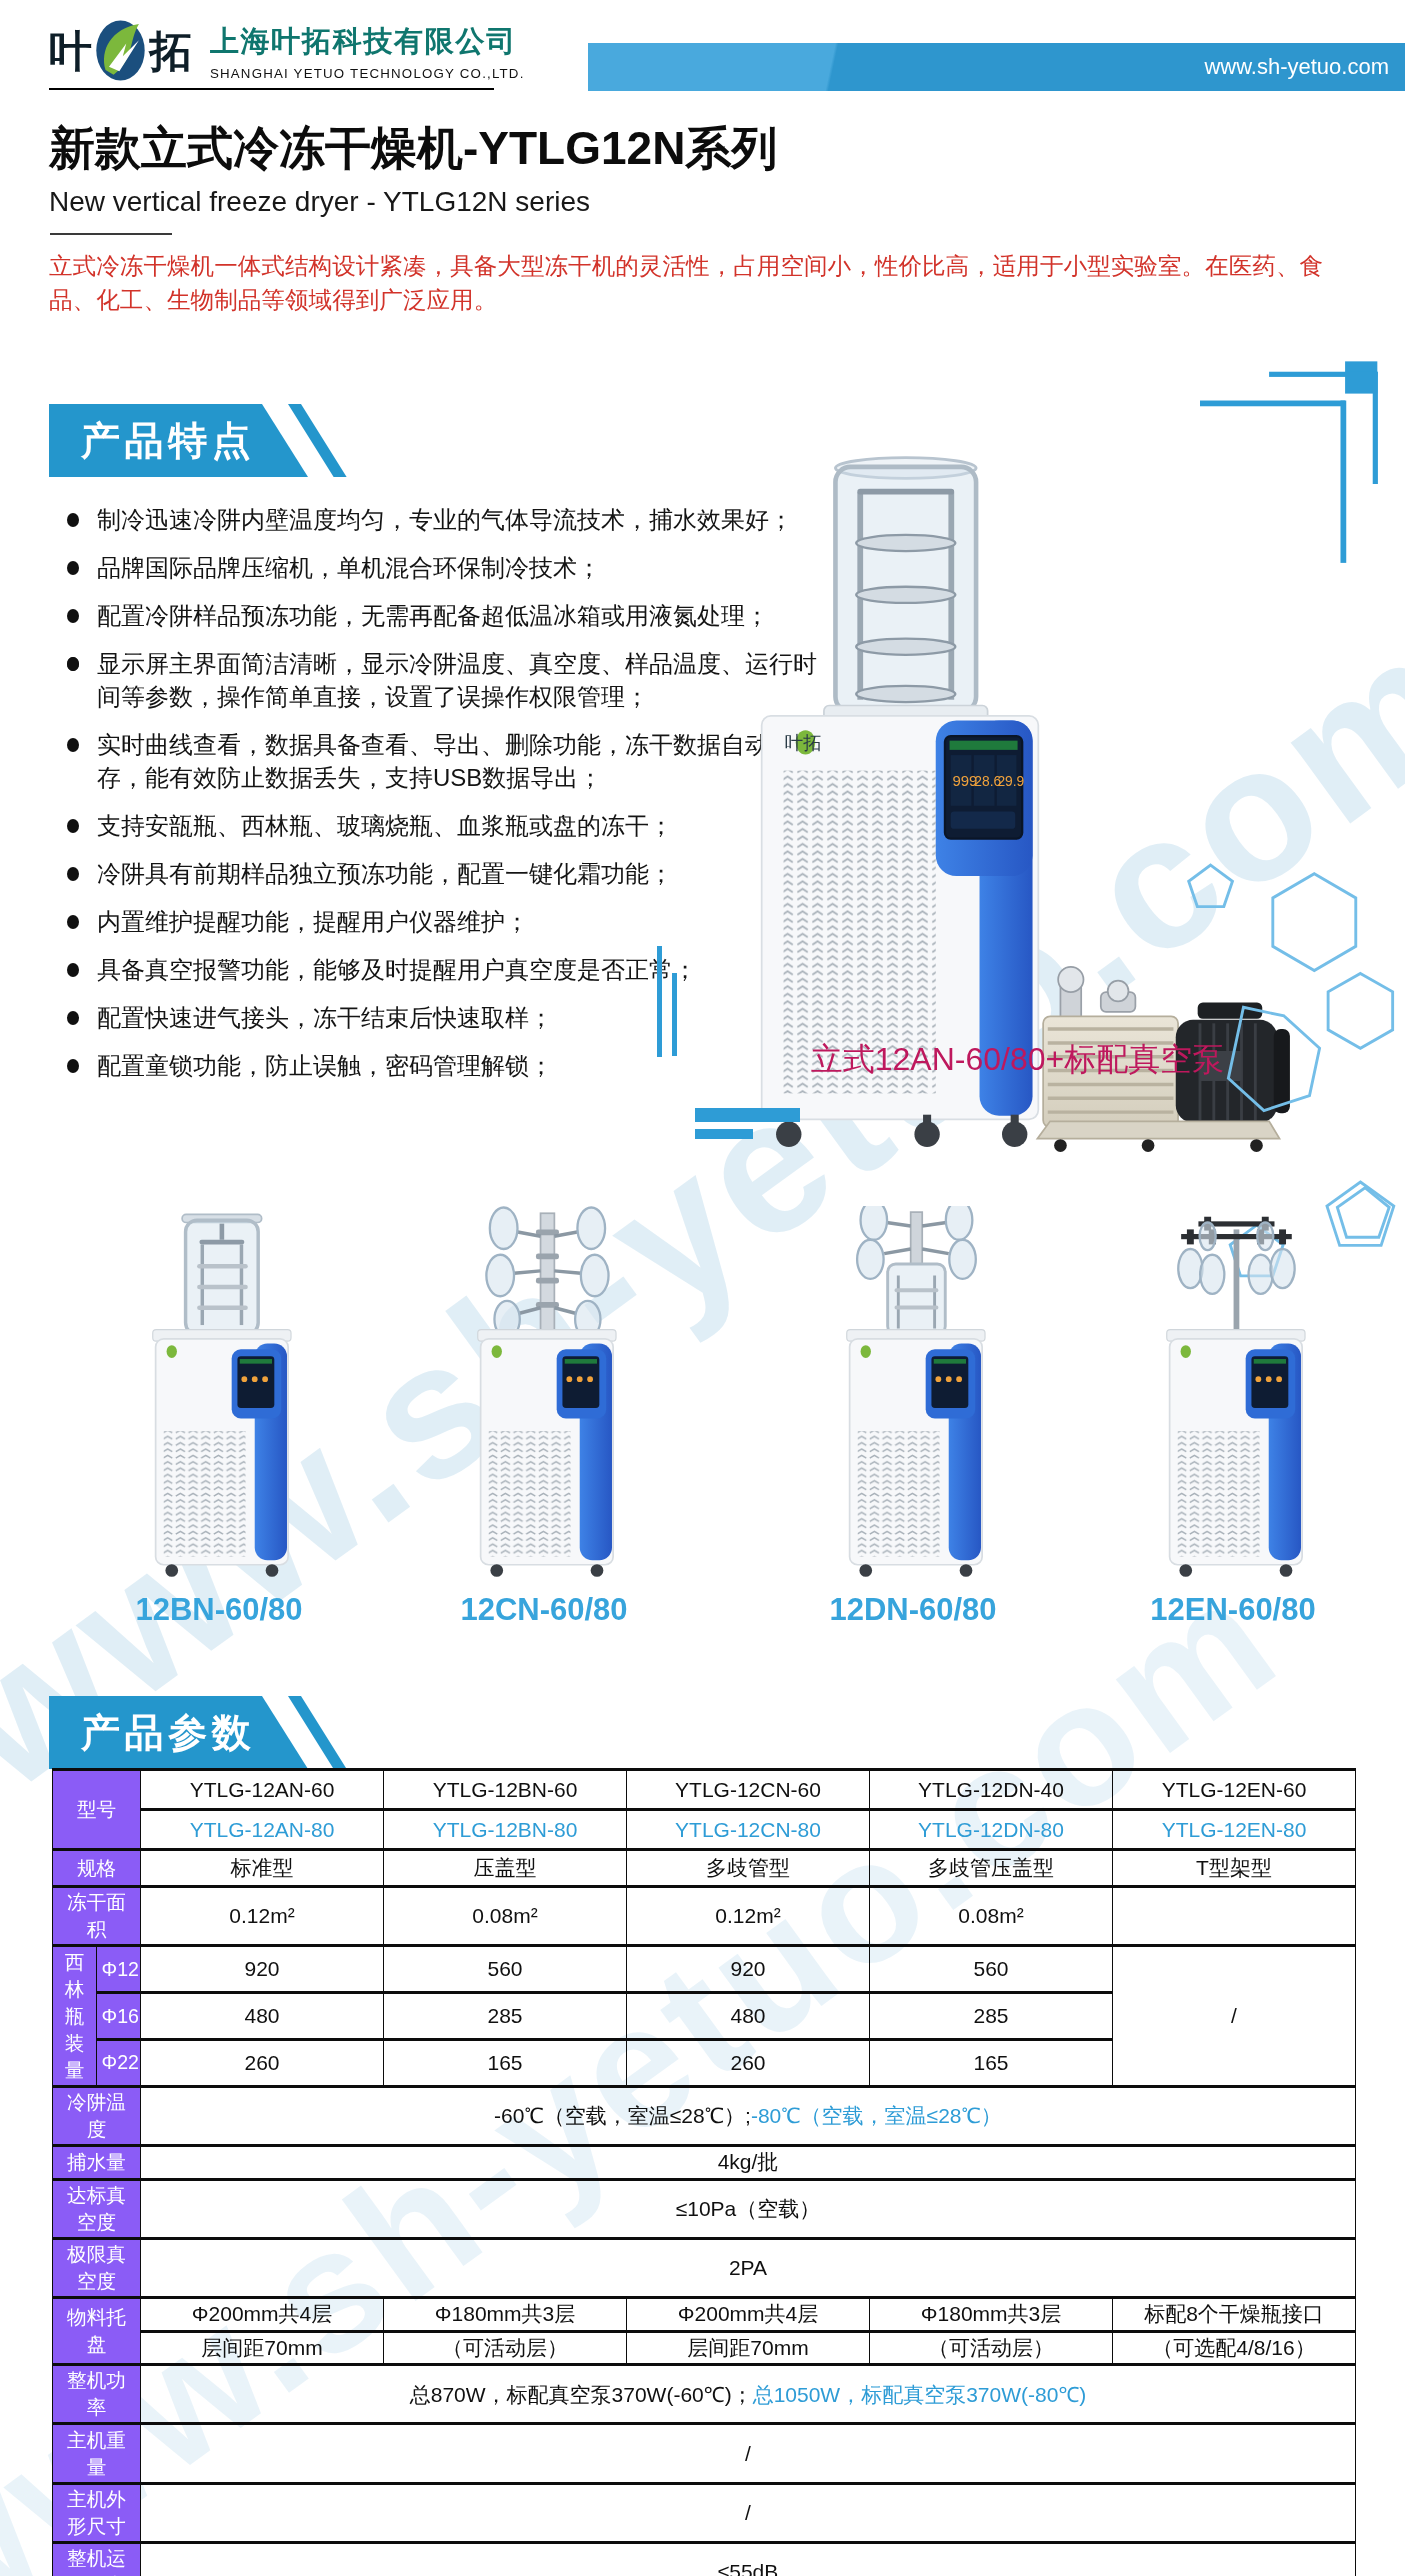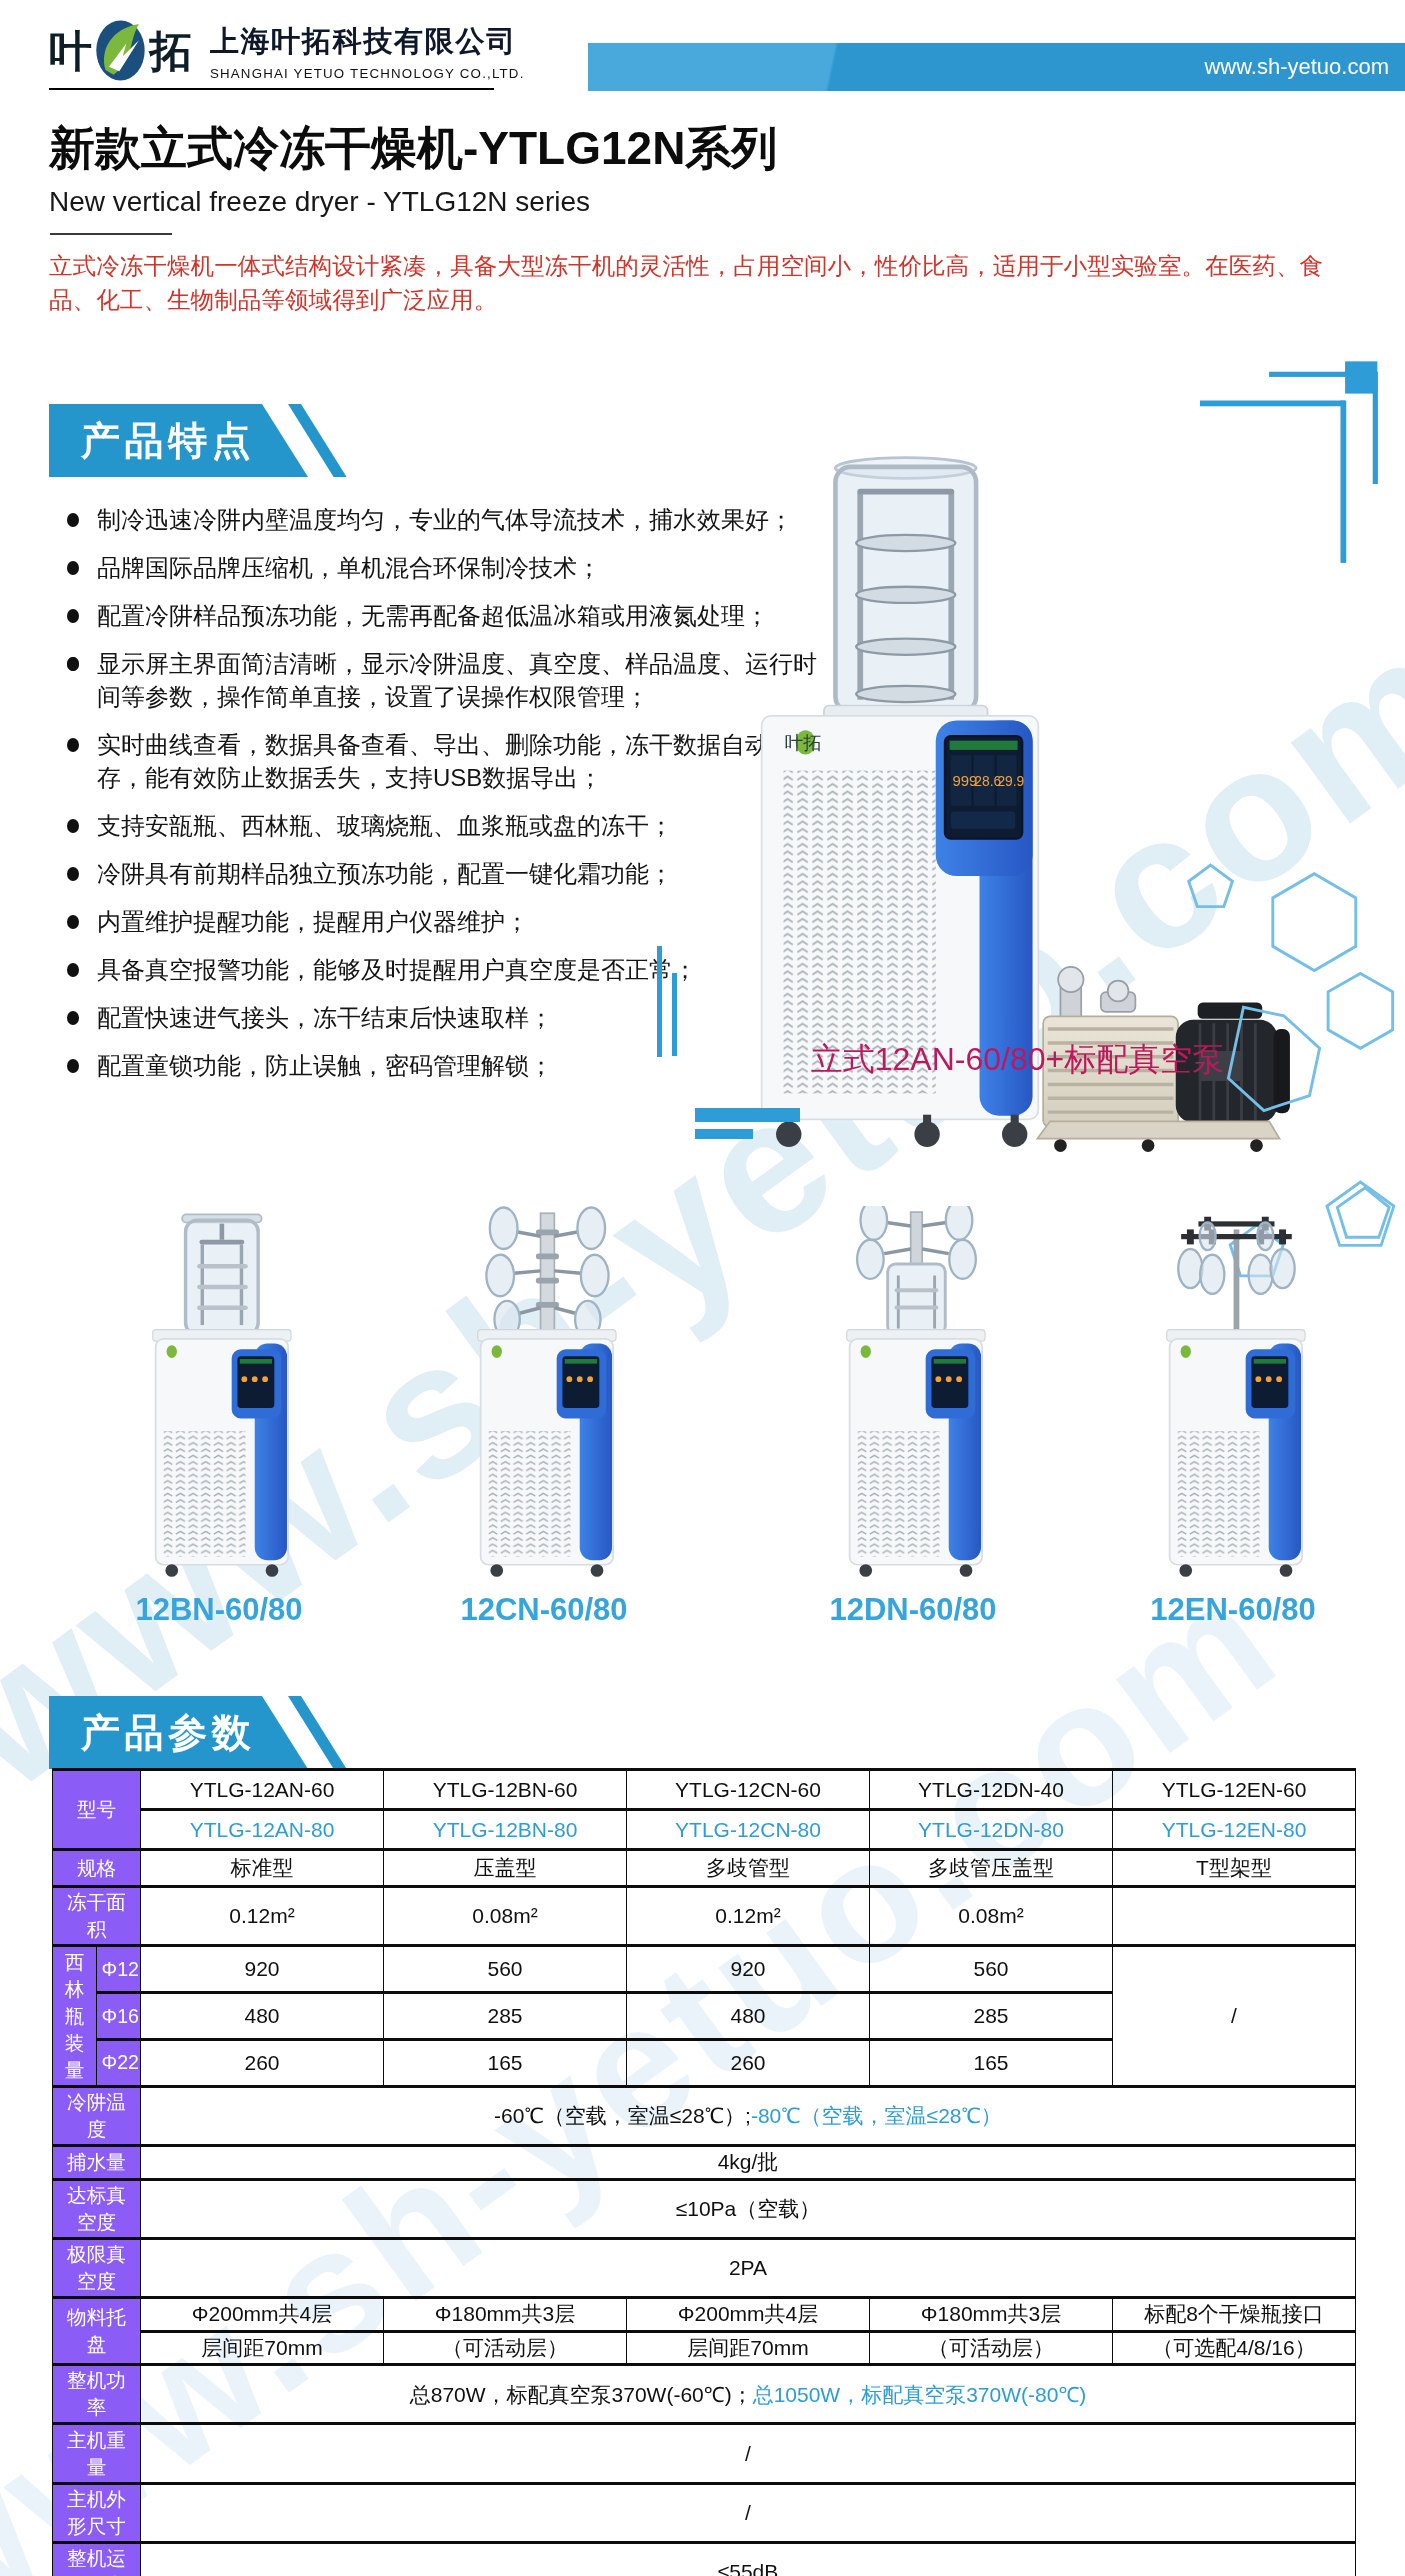--- a/index.html
+++ b/index.html
@@ -10,21 +10,21 @@
   .wm { position:absolute; white-space:nowrap; font-weight:bold; letter-spacing:5.8px;
         transform:rotate(-36deg); transform-origin:left top; pointer-events:none; }
   .wm1 { left:-92px; top:1655px; font-size:190px; color:rgba(44,139,197,0.15); }
   .wm2 { left:-150px; top:2514px; font-size:173px; color:rgba(44,139,197,0.10); }
 
   
   .logo-row { position:absolute; left:49px; top:16px; height:71px; display:flex; align-items:center; }
   .logo-cn { font-size:43px; font-weight:bold; color:#0e1e28; }
   .logo-icon { margin:0 2.3px; }
   .company { margin-left:17.3px; display:flex; flex-direction:column; }
-  .company-cn { font-size:29px; font-weight:bold; color:#0f172a; letter-spacing:1.7px; }
+  .company-cn { font-size:29px; font-weight:bold; color:#0f766e; letter-spacing:1.7px; }
   .company-en { font-size:13.3px; color:#111; letter-spacing:1.2px; margin-top:3.5px; }
   .header-rule { position:absolute; left:49px; top:88px; width:445px; height:1.7px; background:#000; }
   .topbar { position:absolute; left:588px; top:43px; width:817px; height:48px;
             background:linear-gradient(102deg,#49a9dd 0px,#49a9dd 242px,#2e96ce 245px);
             display:flex; align-items:center; justify-content:flex-end; }
   .topbar-url { color:#fff; font-size:22px; padding-right:16px; }
 
   
   .title { position:absolute; left:49px; top:118px; font-size:46px; font-weight:bold; color:#0c0c0c; }
   .subtitle { position:absolute; left:49px; top:186px; font-size:28px; color:#181818; }

